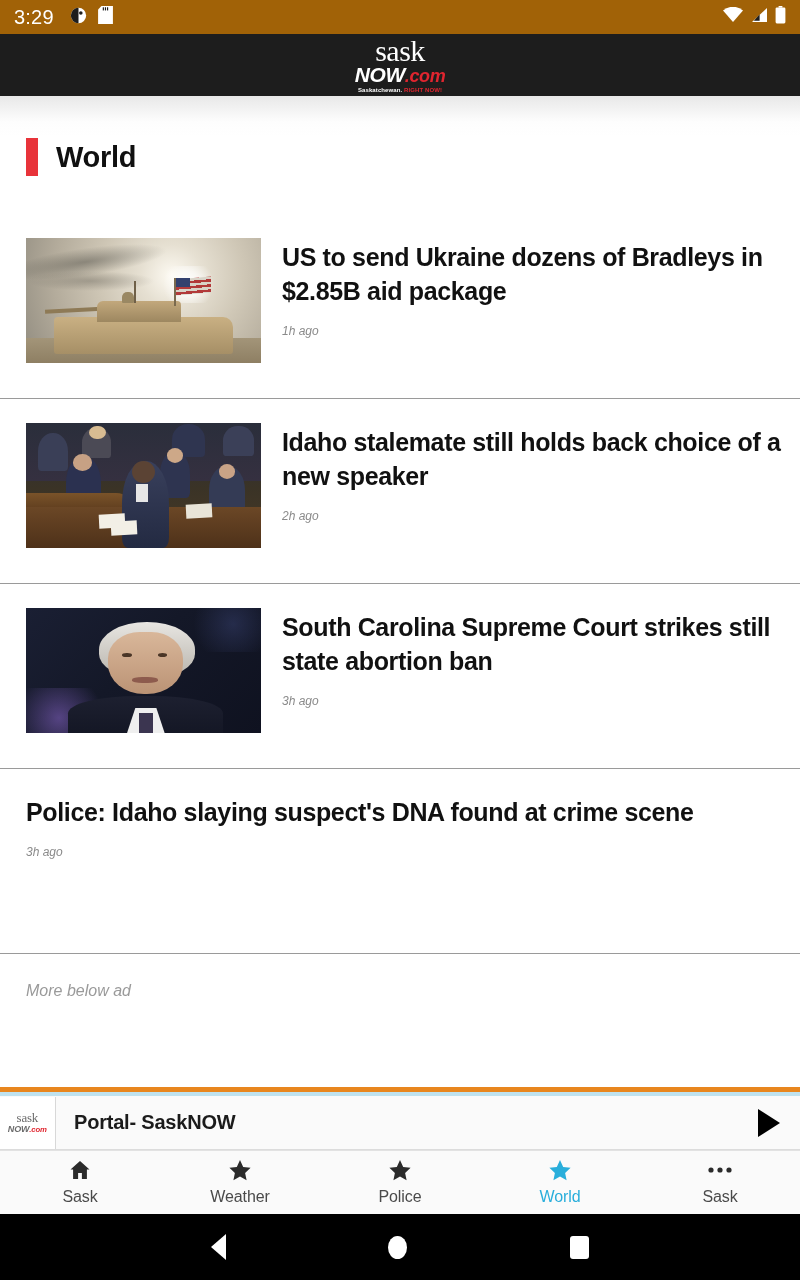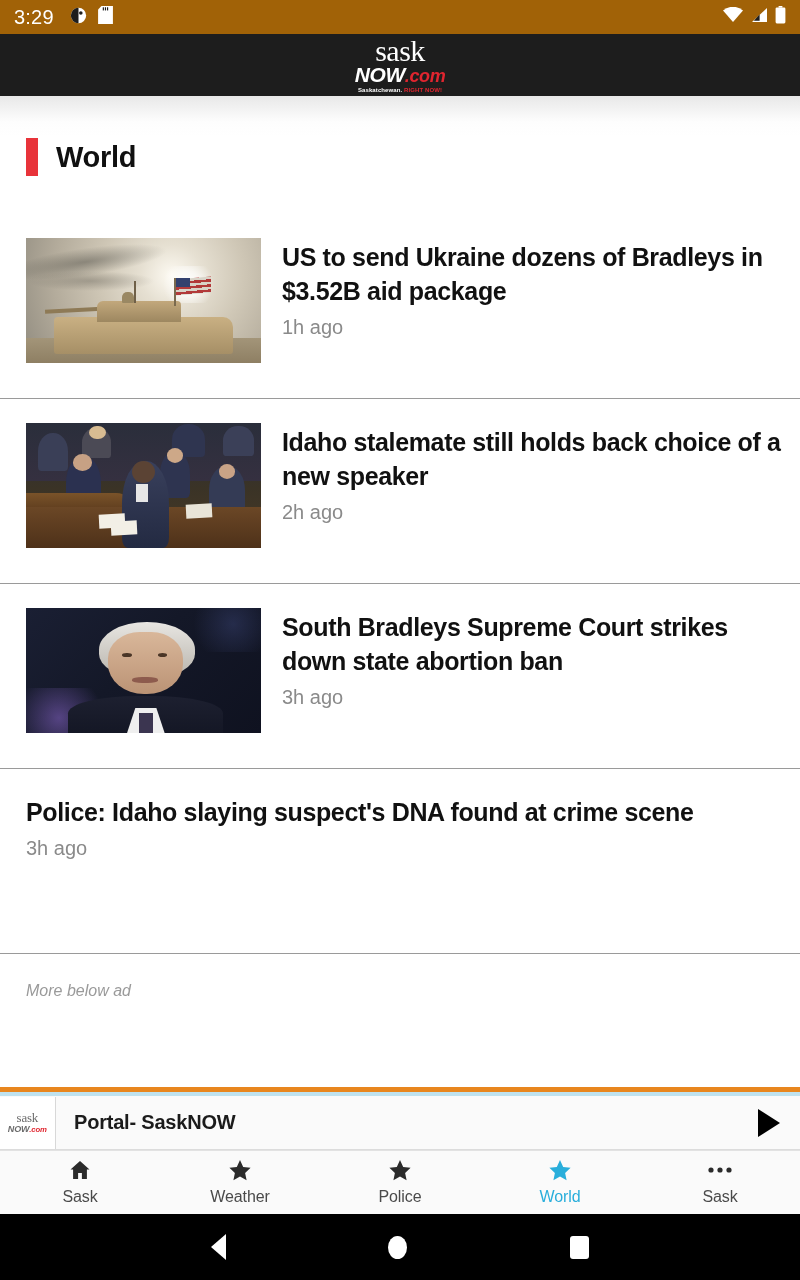--- a/index.html
+++ b/index.html
@@ -74,22 +74,22 @@
   .thumb {
     width: 235px; height: 125px; flex: 0 0 auto; margin-right: 21px;
     position: relative; overflow: hidden; background: #333;
   }
   .art-text { padding-top: 2px; flex: 1 1 auto; }
   .art-title {
     font-size: 25px; font-weight: bold; color: #111111;
     line-height: 1.36; letter-spacing: -0.35px;
   }
   .art-time {
-    font-size: 20px; color: #8a8a8a;
-    margin-top: 8px;
+    font-size: 12px; font-style: italic; color: #8a8a8a;
+    margin-top: 16px;
   }
   .more-below {
     font-size: 16px; font-style: italic; color: #9a9a9a;
     padding: 28px 0 0 26px;
   }
 
   
   .scene { position: absolute; inset: 0; }
   
   .sky1 { position:absolute; inset:0;
@@ -323,21 +323,21 @@
             <div class="tank-body"></div>
             <div class="tank-turret"></div>
             <div class="tank-ant"></div>
             <div class="soldier1"></div>
             <div class="flagpole"></div>
             <div class="flag"></div>
             <div class="flag-canton"></div>
           </div>
         </div>
         <div class="art-text">
-          <div class="art-title">US to send Ukraine dozens of Bradleys in $3.52B aid package</div>
+          <div class="art-title">US to send Ukraine dozens of Bradleys in $2.85B aid package</div>
           <div class="art-time">1h ago</div>
         </div>
       </div>
 
       <div class="article">
         <div class="thumb">
           <div class="scene">
             <div class="hall2"></div>
               <div class="h-backrow"></div>
             <div class="figure f-d"></div>
@@ -377,21 +377,21 @@
             <div class="p-hair"></div>
             <div class="p-face"></div>
             <div class="p-eye l"></div>
               <div class="p-eye r"></div>
             <div class="p-mouth"></div>
             <div class="p-shirt"></div>
               <div class="p-tie"></div>
           </div>
         </div>
         <div class="art-text">
-          <div class="art-title">South Bradleys Supreme Court strikes down state abortion ban</div>
+          <div class="art-title">South Carolina Supreme Court strikes still state abortion ban</div>
           <div class="art-time">3h ago</div>
         </div>
       </div>
 
       <div class="article">
         <div class="art-text">
           <div class="art-title">Police: Idaho slaying suspect's DNA found at crime scene</div>
           <div class="art-time">3h ago</div>
         </div>
       </div>

